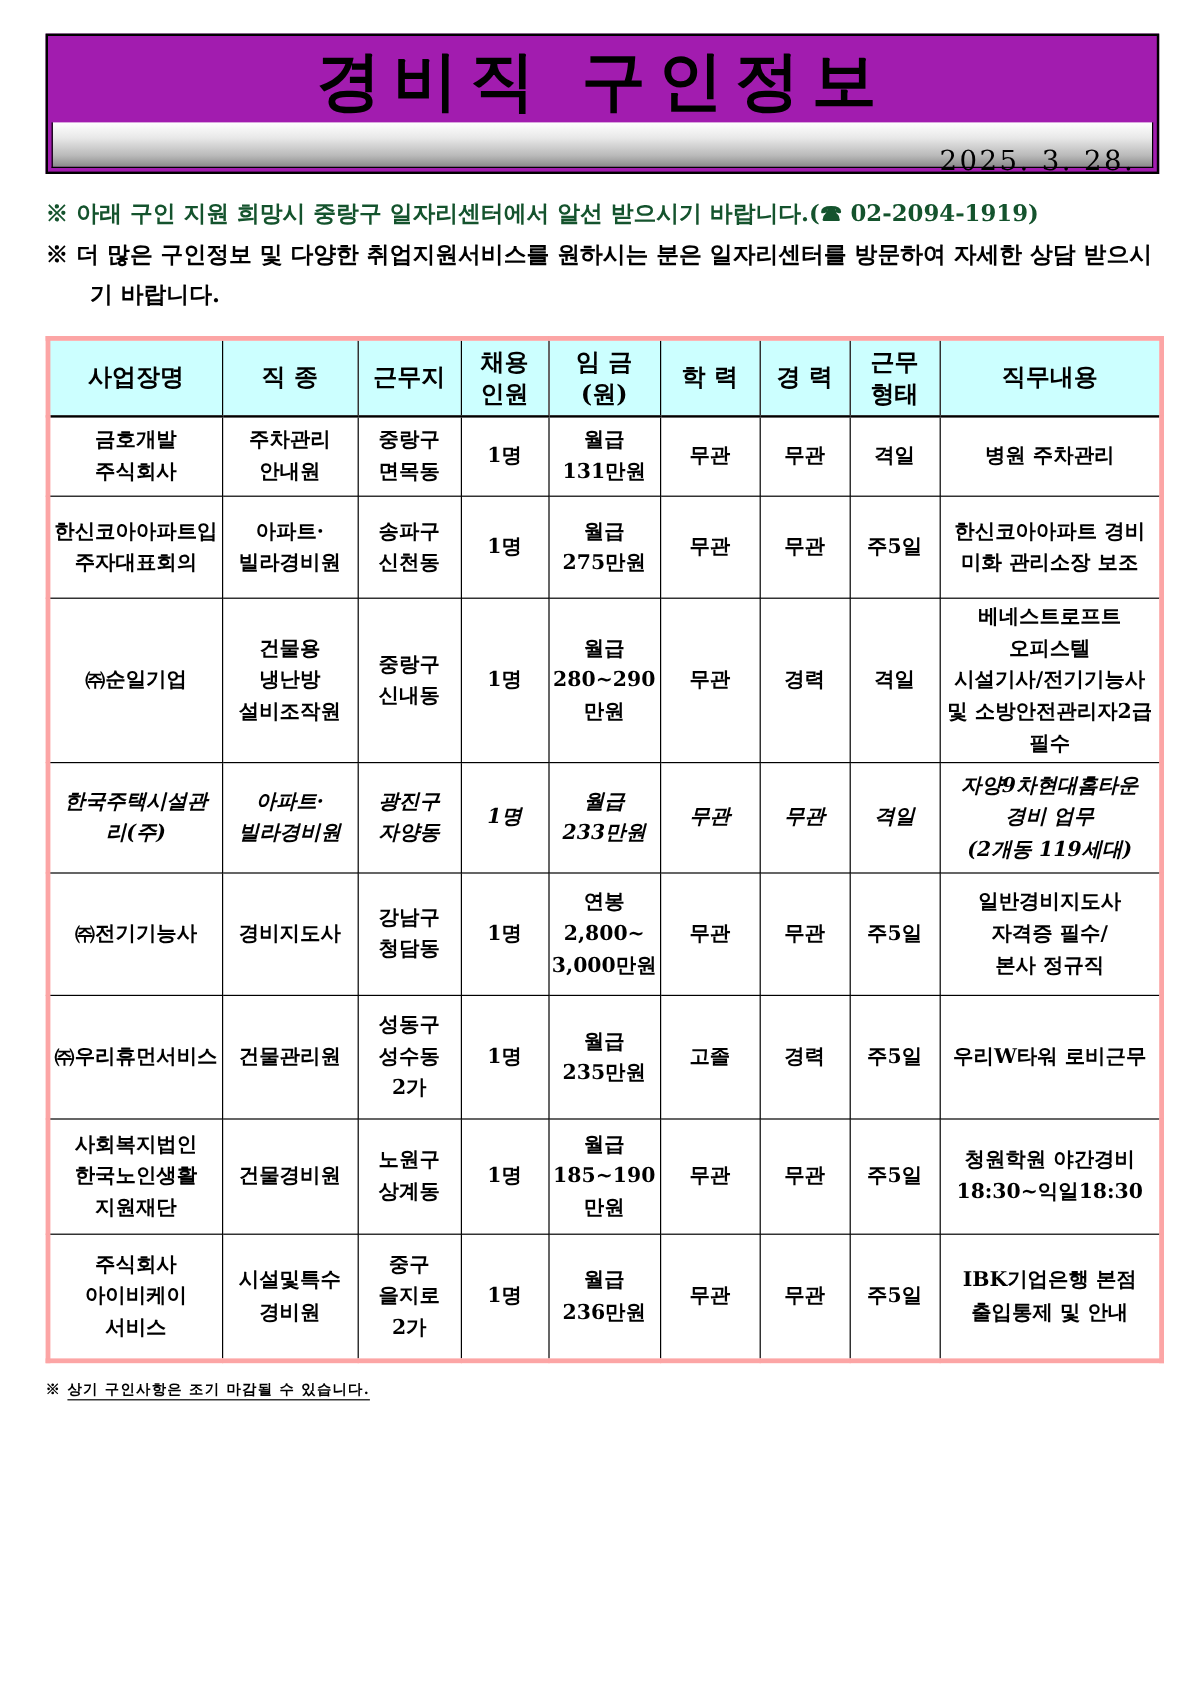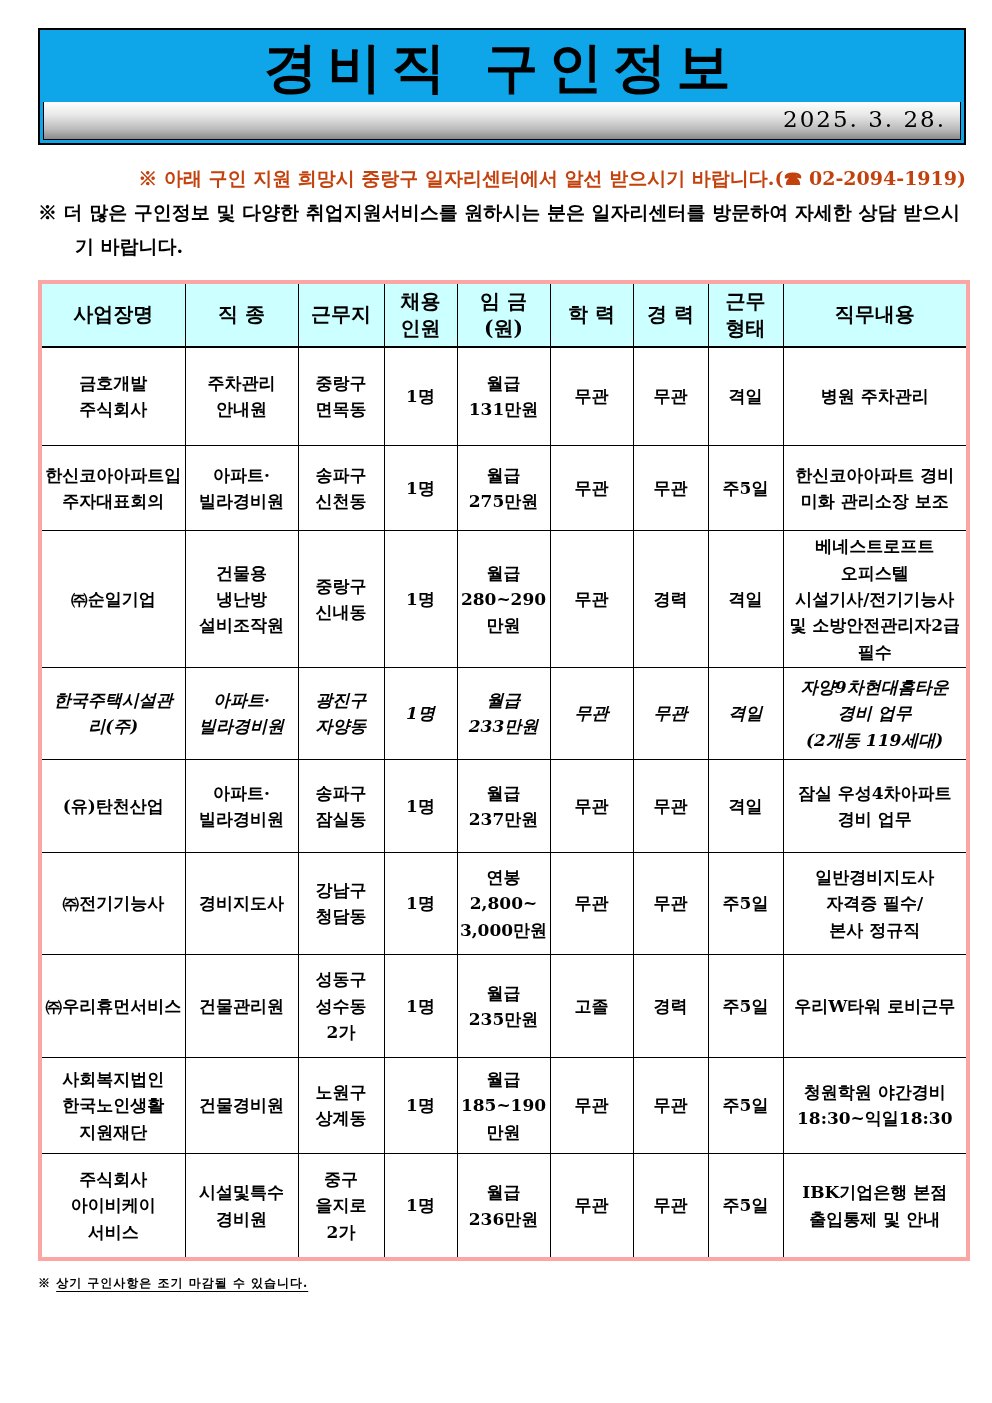--- a/index.html
+++ b/index.html
@@ -4,44 +4,44 @@
 <style>
   html,body{margin:0;padding:0;background:#ffffff;}
   body{
     width:992px;height:1403px;
     font-family:"DejaVu Serif","Liberation Serif",serif;
     color:#000;
   }
   .page{padding:28px 26px 0 38px;box-sizing:border-box;}
 
   
-  .title-box{border:2px solid #000;background:#0ea5e9;}
+  .title-box{border:2px solid #000;background:#a21caf;}
   .title-text{
     text-align:center;
     font-size:54px;font-weight:bold;letter-spacing:10px;
     line-height:1.15;padding:6px 0 4px 0;
   }
   .date-bar{
     height:37px;margin:0 3px 3px 3px;
     border:1px solid #000;border-top:none;
     background:linear-gradient(to bottom,#ffffff 0%,#e8e8e8 35%,#b9b9b9 75%,#8a8a8a 100%);
     position:relative;
   }
   .date-text{
-    position:absolute;right:14px;top:4px;
+    position:absolute;right:14px;top:20px;
     font-size:23px;letter-spacing:2px;
   }
 
   
   .notices{margin-top:16px;}
   .notice{
     font-weight:bold;font-size:19px;line-height:1.8;
     padding-left:37px;text-indent:-37px;margin:0;
   }
-  .notice.red{color:#c2410c;text-align:right;}
+  .notice.red{color:#14532d;}
 
   
   table.jobs{
     border-collapse:collapse;table-layout:fixed;
     width:928px;margin-top:16px;
     border:4px solid #fca5a5;
   }
   table.jobs th,table.jobs td{
     border:1px solid #000;
     text-align:center;vertical-align:middle;
@@ -102,21 +102,21 @@
           <th>임 금
 (원)</th>
           <th>학 력</th>
           <th>경 력</th>
           <th>근무
 형태</th>
           <th>직무내용</th>
         </tr>
       </thead>
     <tbody>
-        <tr style="height: 99px;">
+        <tr style="height: 67px;">
           <td>금호개발
 주식회사</td>
           <td>주차관리
 안내원</td>
           <td>중랑구
 면목동</td>
           <td>1명</td>
           <td>월급
 131만원</td>
           <td>무관</td>
@@ -169,35 +169,20 @@
 자양동</td>
           <td>1명</td>
           <td>월급
 233만원</td>
           <td>무관</td>
           <td>무관</td>
           <td>격일</td>
           <td>자양9차현대홈타운
 경비 업무
 (2개동 119세대)</td>
-        </tr>
-        <tr style="height: 93px;">
-          <td>(유)탄천산업</td>
-          <td>아파트·
-빌라경비원</td>
-          <td>송파구
-잠실동</td>
-          <td>1명</td>
-          <td>월급
-237만원</td>
-          <td>무관</td>
-          <td>무관</td>
-          <td>격일</td>
-          <td>잠실 우성4차아파트
-경비 업무</td>
         </tr>
         <tr style="height: 102px;">
           <td>㈜전기기능사</td>
           <td>경비지도사</td>
           <td>강남구
 청담동</td>
           <td>1명</td>
           <td>연봉
 2,800~
 3,000만원</td>

